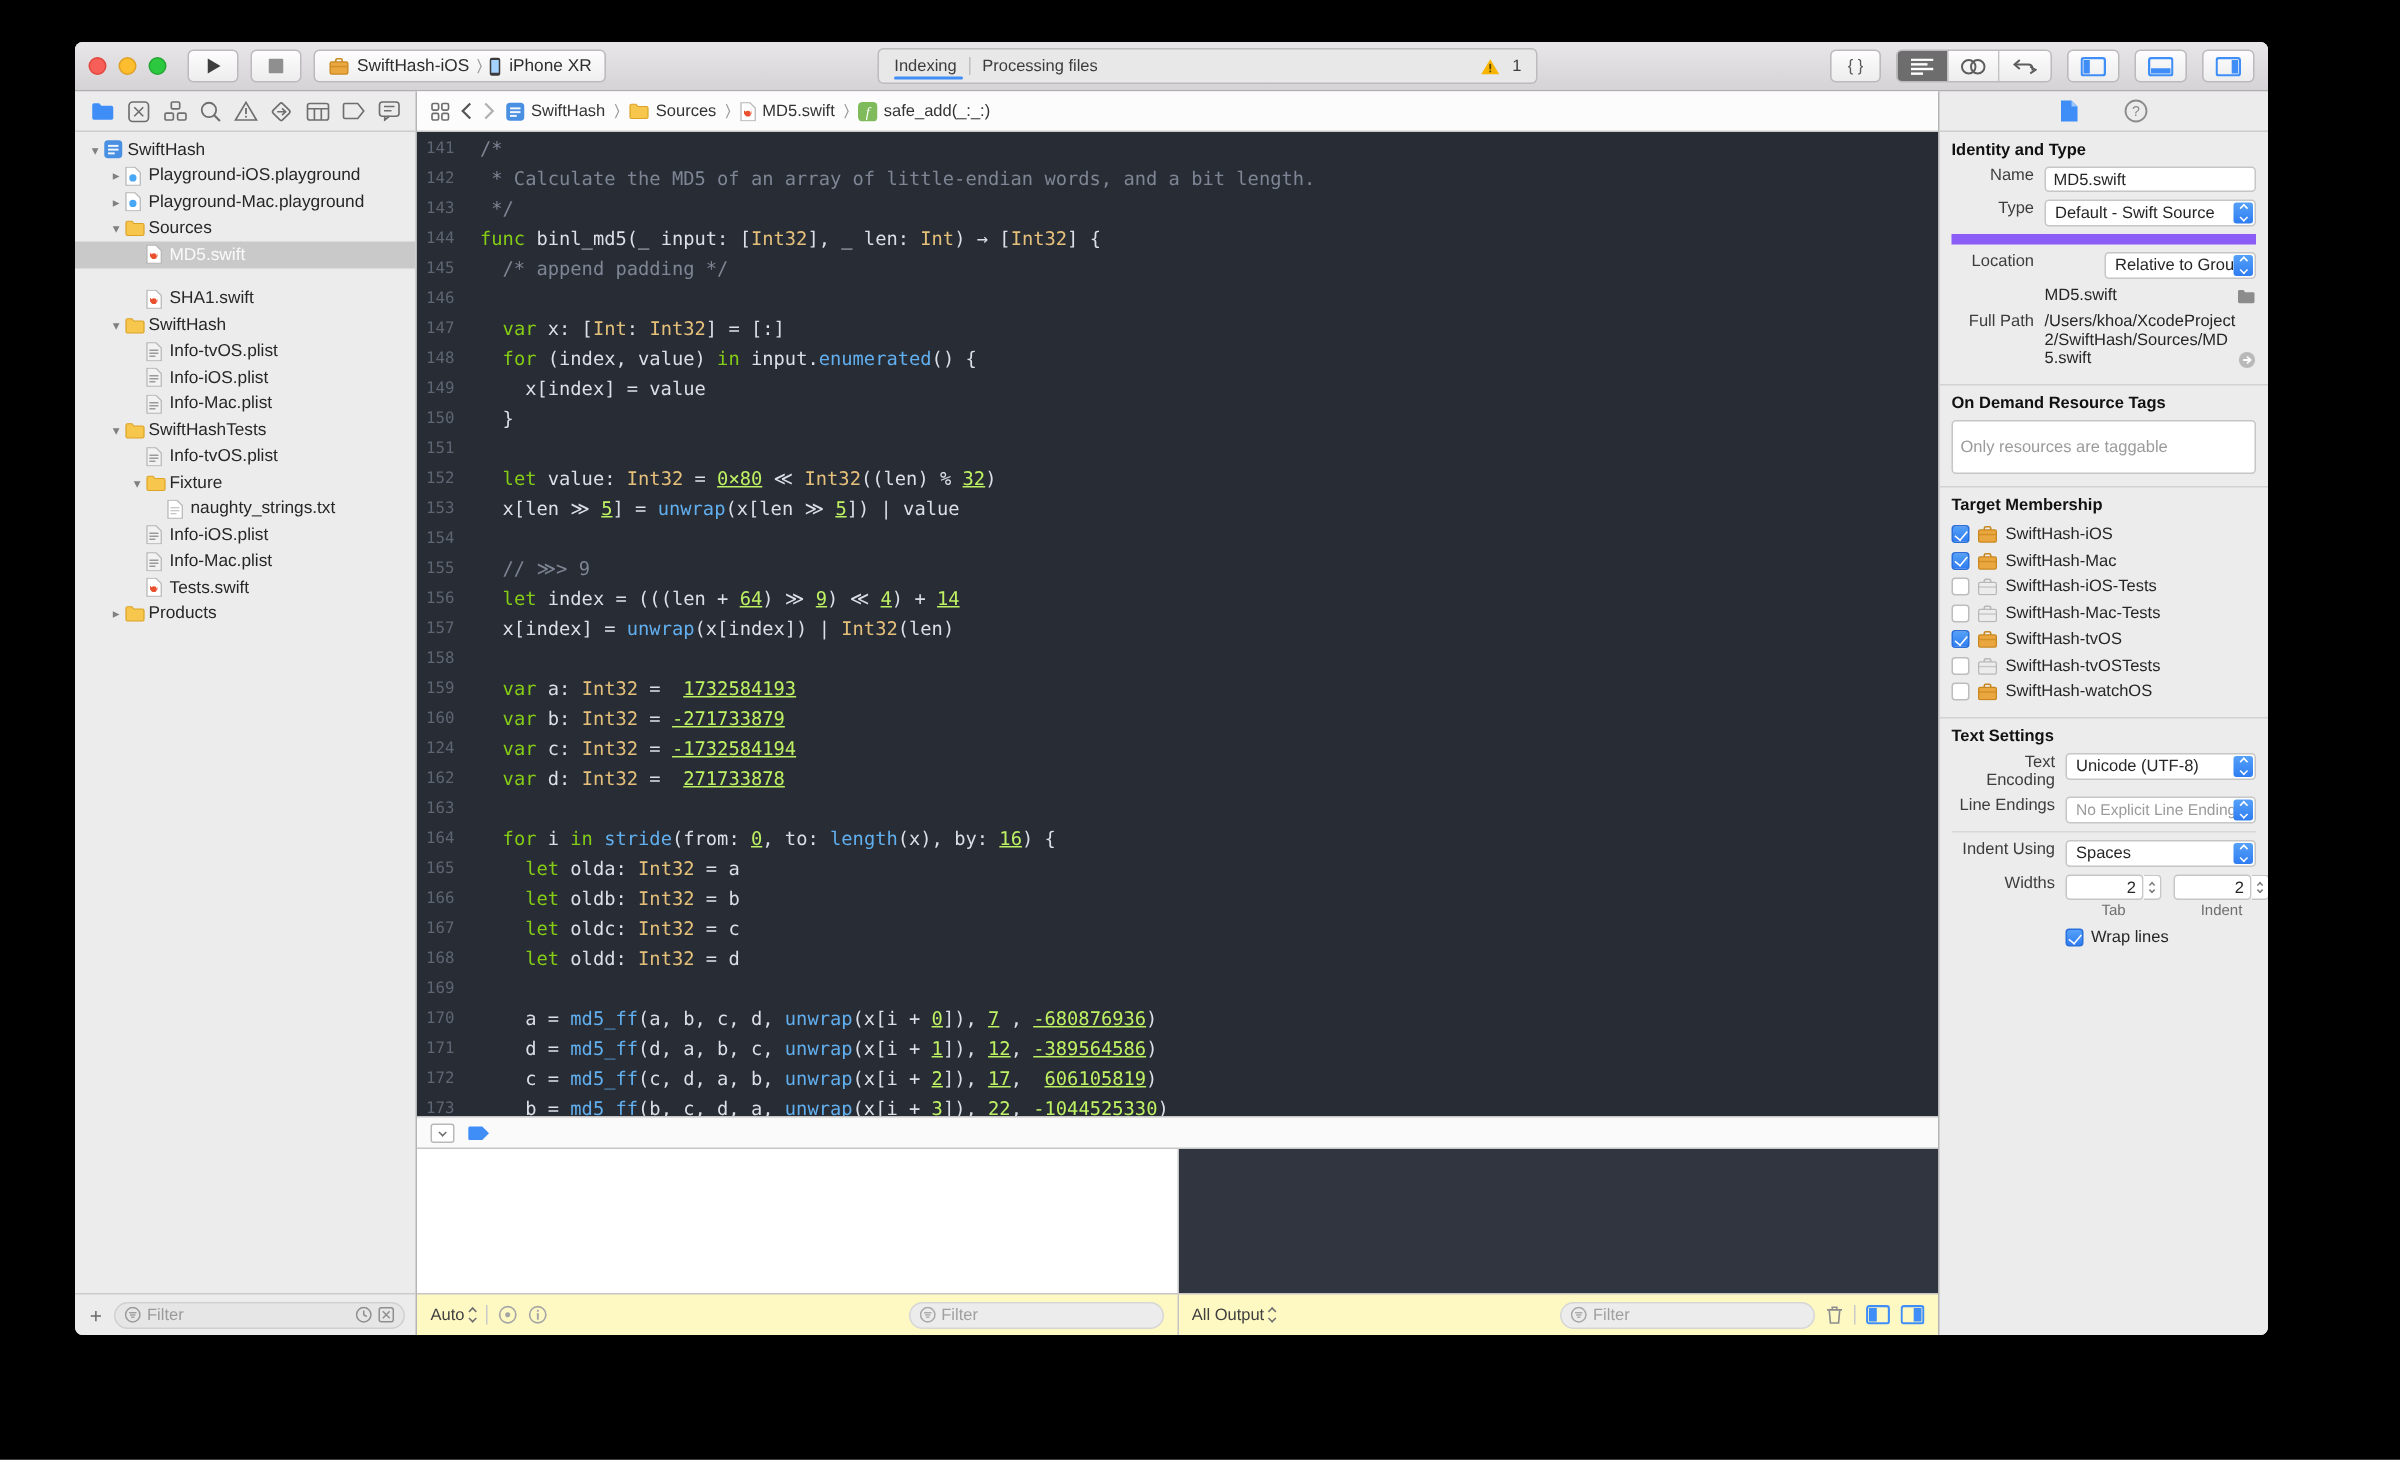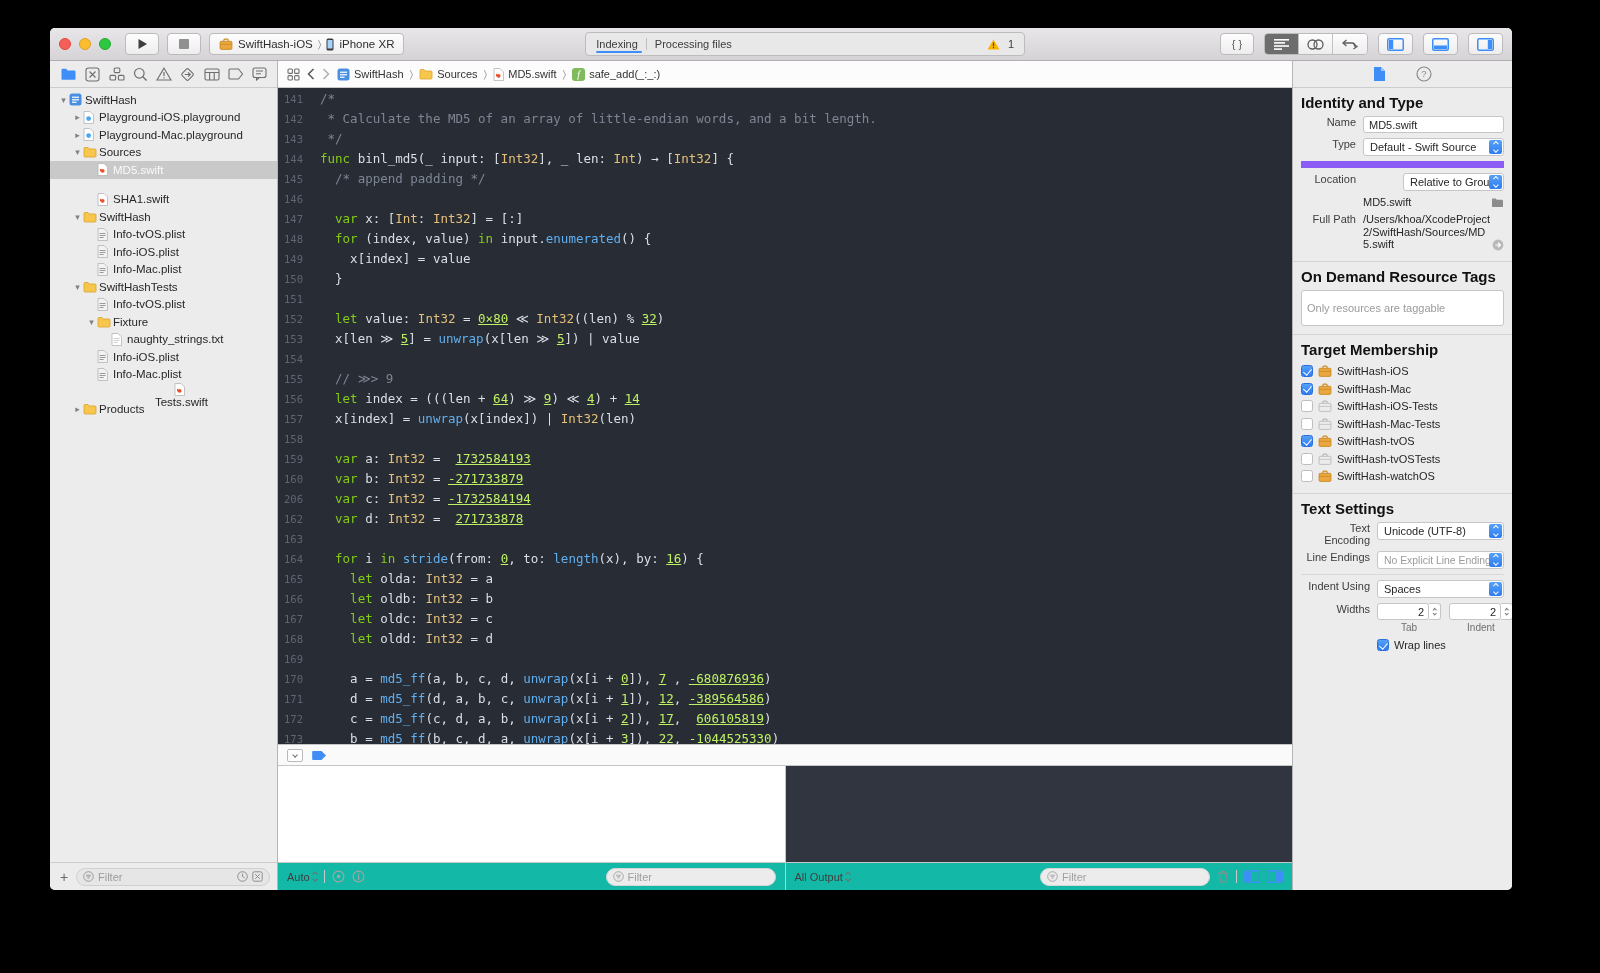--- a/index.html
+++ b/index.html
@@ -74,40 +74,40 @@
   .tok-p { color:#dcdfe6; } .tok-k { color:#84cc16; } .tok-t { color:#e5c07b; }
   .tok-n { color:#bef264;text-decoration:underline; } .tok-f { color:#61afef; } .tok-c { color:#7e8594; }
 
   .debugbar { height:22px; flex:none; background:#fafafa; border-top:1px solid #c6c6c6;
     border-bottom:1px solid #c6c6c6; display:flex; align-items:center; padding:0 9px; gap:9px; }
   .discbox { width:16px; height:13px; border:1px solid #b9b9b9; border-radius:2px; background:#fff;
     display:flex; align-items:center; justify-content:center; font-size:8px; color:#707070; }
   .panes { height:96px; flex:none; display:flex; }
   .vars { flex:1; background:#ffffff; border-right:1px solid #c6c6c6; }
   .console { flex:1; background:#31353f; }
-  .dbottom { height:28px; flex:none; border-top:1px solid #c6c6c6; background:#14b8a6; display:flex; }
+  .dbottom { height:28px; flex:none; border-top:1px solid #c6c6c6; background:#fef9c3; display:flex; }
   .dbhalf { flex:1; display:flex; align-items:center; padding:0 9px; gap:7px; font-size:11px; color:#3f3f3f; }
   .dbhalf.left { border-right:1px solid #c6c6c6; }
   .dd { display:flex; align-items:center; gap:3px; }
   .updown { display:inline-flex; flex-direction:column; line-height:4px; }
   .updown i { border:solid #6f6f6f; border-width:0 1.2px 1.2px 0; padding:1.6px; display:block; }
   .updown i.u { transform:rotate(-135deg); margin-bottom:1.5px; }
   .updown i.d { transform:rotate(45deg); }
   .dspace { flex:1; }
   .dfilter { width:170px; height:18px; background:#ececec; border:1px solid #d6d6d6; border-radius:9px;
     display:flex; align-items:center; gap:4px; padding:0 6px; color:#a0a0a0; font-size:11px; }
   .vbar { width:1px; height:13px; background:#c9c9c9; }
 
   
   .inspector { width:220px; flex:none; background:#ececec; border-left:1px solid #b5b5b5;
     font-size:11px; color:#262626; display:flex; flex-direction:column; overflow:hidden; }
   .insp-tabs { height:27px; flex:none; border-bottom:1px solid #cccccc; display:flex;
     align-items:center; justify-content:center; gap:30px; }
   .isection { border-bottom:1px solid #d2d2d2; padding:6px 8px 8px 8px; }
-  .ihead { font-weight:bold; font-size:15px; margin-bottom:5px; color:#111; }
+  .ihead { font-weight:bold; font-size:11px; margin-bottom:5px; color:#111; }
   .irow { display:flex; align-items:flex-start; margin-bottom:5px; }
   .ilabel { width:62px; flex:none; text-align:right; padding-right:7px; color:#3d3d3d; }
   .ifield { flex:1; height:17px; background:#fff; border:1px solid #c6c6c6; border-radius:3px;
     padding:0 5px; display:flex; align-items:center; overflow:hidden; white-space:nowrap; }
   .ipopup { flex:1; height:18px; background:#fff; border:1px solid #c6c6c6; border-radius:3px;
     position:relative; display:flex; align-items:center; padding:0 18px 0 6px; overflow:hidden;
     white-space:nowrap; }
   .ipopup .pstep { position:absolute; right:1px; top:1px; bottom:1px; width:13px;
     background:linear-gradient(#55a1f8,#2f7df2); border-radius:2px; display:flex; flex-direction:column;
     align-items:center; justify-content:center; gap:1.5px; }
@@ -488,21 +488,21 @@
             <span class="ticon">
               <svg width="11" height="13" viewBox="0 0 11 13">
                 <path d="M1 0.5 H7 L10.5 4 V12.5 H1 Z" fill="#f2f2f2" stroke="#b5b5b5" stroke-width="0.8"></path>
                 <rect x="2.6" y="5" width="6" height="1" fill="#9a9a9a"></rect>
                 <rect x="2.6" y="7" width="6" height="1" fill="#9a9a9a"></rect>
                 <rect x="2.6" y="9" width="4" height="1" fill="#9a9a9a"></rect>
               </svg>
             </span>
             <span>Info-Mac.plist</span>
           </div>
-          <div class="trow" style="padding-left: 36px; flex-direction: column;">
+          <div class="trow" style="padding-left: 36px;">
             <span class="disc"></span>
             <span class="ticon">
               <svg width="11" height="13" viewBox="0 0 11 13">
                 <path d="M1 0.5 H7 L10.5 4 V12.5 H1 Z" fill="#fff" stroke="#b5b5b5" stroke-width="0.8"></path>
                 <path d="M3 5.5 q3 3 5 2.5 q1-1.5-1.2-4 q2.5 3 0.2 4.6 q-2.8 1.6-4-0.8 Z" fill="#e8502e"></path>
                 <circle cx="5.6" cy="7.8" r="1.9" fill="#e8502e"></circle>
               </svg>
             </span>
             <span>Tests.swift</span>
           </div>
@@ -624,21 +624,21 @@
           <div class="cline"><span class="lno">151</span></div>
           <div class="cline"><span class="lno">152</span><span class="tok-p">  </span><span class="tok-k">let</span><span class="tok-p"> value: </span><span class="tok-t">Int32</span><span class="tok-p"> = </span><span class="tok-n">0×80</span><span class="tok-p"> ≪ </span><span class="tok-t">Int32</span><span class="tok-p">((len) % </span><span class="tok-n">32</span><span class="tok-p">)</span></div>
           <div class="cline"><span class="lno">153</span><span class="tok-p">  x[len ≫ </span><span class="tok-n">5</span><span class="tok-p">] = </span><span class="tok-f">unwrap</span><span class="tok-p">(x[len ≫ </span><span class="tok-n">5</span><span class="tok-p">]) | value</span></div>
           <div class="cline"><span class="lno">154</span></div>
           <div class="cline"><span class="lno">155</span><span class="tok-c">  // ≫&gt; 9</span></div>
           <div class="cline"><span class="lno">156</span><span class="tok-p">  </span><span class="tok-k">let</span><span class="tok-p"> index = (((len + </span><span class="tok-n">64</span><span class="tok-p">) ≫ </span><span class="tok-n">9</span><span class="tok-p">) ≪ </span><span class="tok-n">4</span><span class="tok-p">) + </span><span class="tok-n">14</span></div>
           <div class="cline"><span class="lno">157</span><span class="tok-p">  x[index] = </span><span class="tok-f">unwrap</span><span class="tok-p">(x[index]) | </span><span class="tok-t">Int32</span><span class="tok-p">(len)</span></div>
           <div class="cline"><span class="lno">158</span></div>
           <div class="cline"><span class="lno">159</span><span class="tok-p">  </span><span class="tok-k">var</span><span class="tok-p"> a: </span><span class="tok-t">Int32</span><span class="tok-p"> =  </span><span class="tok-n">1732584193</span></div>
           <div class="cline"><span class="lno">160</span><span class="tok-p">  </span><span class="tok-k">var</span><span class="tok-p"> b: </span><span class="tok-t">Int32</span><span class="tok-p"> = </span><span class="tok-n">-271733879</span></div>
-          <div class="cline"><span class="lno">206</span><span class="tok-p">  </span><span class="tok-k">var</span><span class="tok-p"> c: </span><span class="tok-t">Int32</span><span class="tok-p"> = </span><span class="tok-n">-1732584194</span></div>
+          <div class="cline"><span class="lno">124</span><span class="tok-p">  </span><span class="tok-k">var</span><span class="tok-p"> c: </span><span class="tok-t">Int32</span><span class="tok-p"> = </span><span class="tok-n">-1732584194</span></div>
           <div class="cline"><span class="lno">162</span><span class="tok-p">  </span><span class="tok-k">var</span><span class="tok-p"> d: </span><span class="tok-t">Int32</span><span class="tok-p"> =  </span><span class="tok-n">271733878</span></div>
           <div class="cline"><span class="lno">163</span></div>
           <div class="cline"><span class="lno">164</span><span class="tok-p">  </span><span class="tok-k">for</span><span class="tok-p"> i </span><span class="tok-k">in</span><span class="tok-p"> </span><span class="tok-f">stride</span><span class="tok-p">(from: </span><span class="tok-n">0</span><span class="tok-p">, to: </span><span class="tok-f">length</span><span class="tok-p">(x), by: </span><span class="tok-n">16</span><span class="tok-p">) {</span></div>
           <div class="cline"><span class="lno">165</span><span class="tok-p">    </span><span class="tok-k">let</span><span class="tok-p"> olda: </span><span class="tok-t">Int32</span><span class="tok-p"> = a</span></div>
           <div class="cline"><span class="lno">166</span><span class="tok-p">    </span><span class="tok-k">let</span><span class="tok-p"> oldb: </span><span class="tok-t">Int32</span><span class="tok-p"> = b</span></div>
           <div class="cline"><span class="lno">167</span><span class="tok-p">    </span><span class="tok-k">let</span><span class="tok-p"> oldc: </span><span class="tok-t">Int32</span><span class="tok-p"> = c</span></div>
           <div class="cline"><span class="lno">168</span><span class="tok-p">    </span><span class="tok-k">let</span><span class="tok-p"> oldd: </span><span class="tok-t">Int32</span><span class="tok-p"> = d</span></div>
           <div class="cline"><span class="lno">169</span></div>
           <div class="cline"><span class="lno">170</span><span class="tok-p">    a = </span><span class="tok-f">md5_ff</span><span class="tok-p">(a, b, c, d, </span><span class="tok-f">unwrap</span><span class="tok-p">(x[i + </span><span class="tok-n">0</span><span class="tok-p">]), </span><span class="tok-n">7</span><span class="tok-p"> , </span><span class="tok-n">-680876936</span><span class="tok-p">)</span></div>
           <div class="cline"><span class="lno">171</span><span class="tok-p">    d = </span><span class="tok-f">md5_ff</span><span class="tok-p">(d, a, b, c, </span><span class="tok-f">unwrap</span><span class="tok-p">(x[i + </span><span class="tok-n">1</span><span class="tok-p">]), </span><span class="tok-n">12</span><span class="tok-p">, </span><span class="tok-n">-389564586</span><span class="tok-p">)</span></div>

